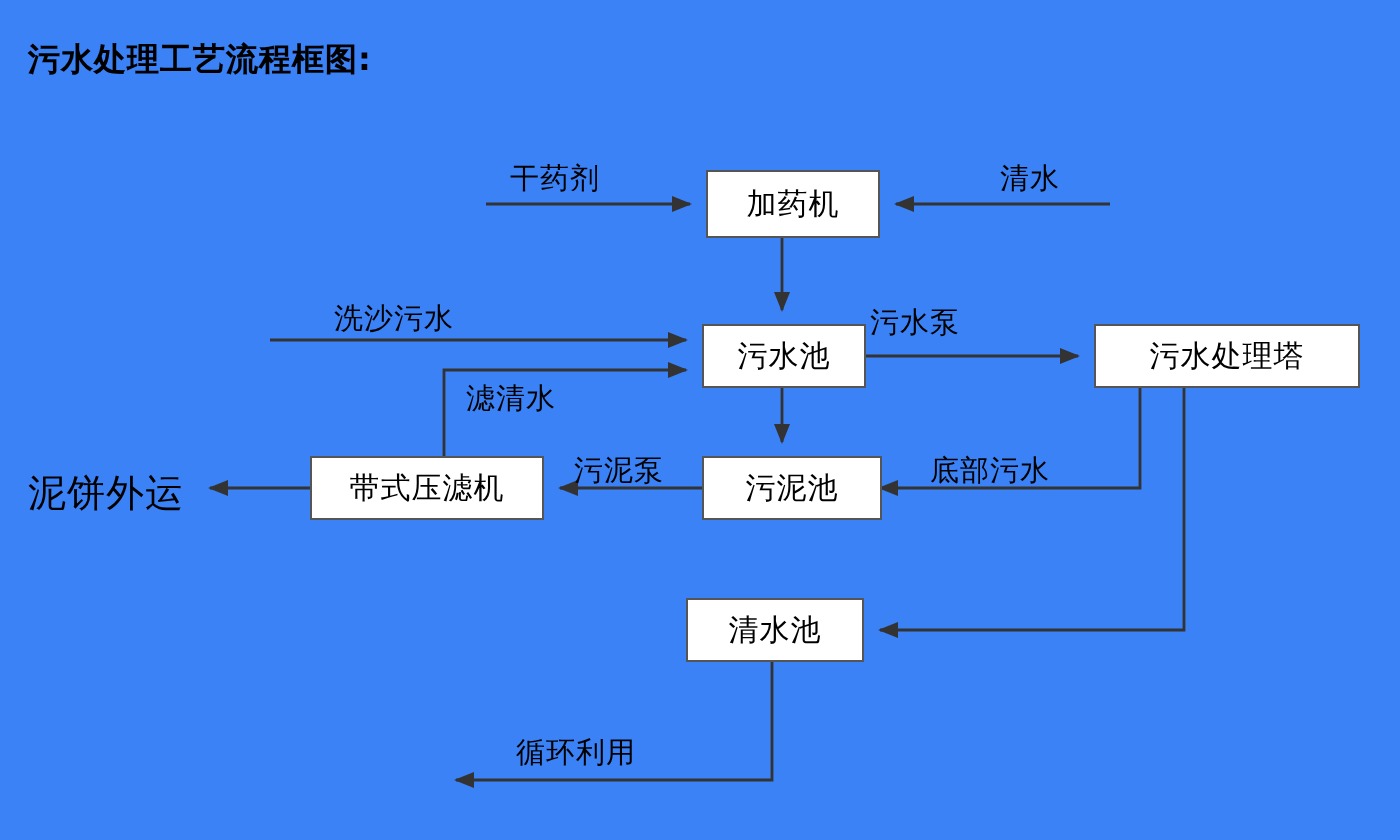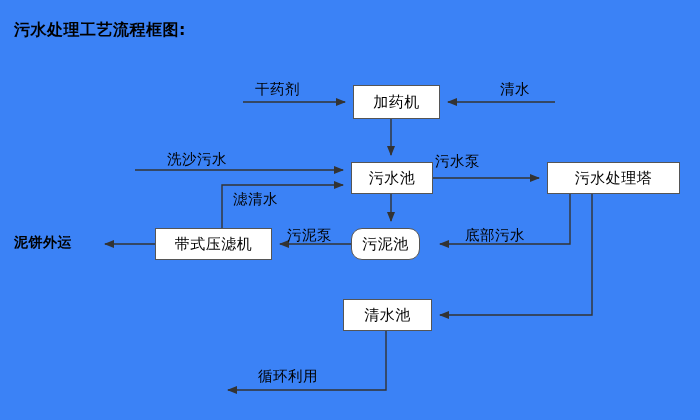--- a/index.html
+++ b/index.html
@@ -48,25 +48,24 @@
   }
   .edge-label {
     position: absolute;
     font-size: 14.5px;
     color: #000000;
     white-space: nowrap;
     letter-spacing: 0.5px;
   }
   .term-label {
     position: absolute;
-    font-size: 14px;
+    font-size: 19px;
     color: #000000;
     white-space: nowrap;
     letter-spacing: 0.5px;
-    font-weight: bold;
   }
 </style>
 </head>
 <body>
 
 <div id="page">
 
   <div id="title">污水处理工艺流程框图:</div>
 
   <svg id="diagram" viewBox="0 0 700 420" xmlns="http://www.w3.org/2000/svg">
@@ -119,21 +118,21 @@
   </div>
 
   <div class="node-box" style="left:547px; top:162px; width:133px; height:32px;">
     <span>污水处理塔</span>
   </div>
 
   <div class="node-box" style="left:155px; top:228px; width:117px; height:32px;">
     <span>带式压滤机</span>
   </div>
 
-  <div class="node-box" style="left:351px; top:228px; width:69px; height:32px;border-radius:11px;">
+  <div class="node-box" style="left:351px; top:228px; width:90px; height:32px;">
     <span>污泥池</span>
   </div>
 
   <div class="node-box" style="left:343px; top:299px; width:89px; height:32px;">
     <span>清水池</span>
   </div>
 
   <div class="edge-label" style="left:255px; top:80px;">干药剂</div>
   <div class="edge-label" style="left:500px; top:80px;">清水</div>
   <div class="edge-label" style="left:167px; top:150px;">洗沙污水</div>

